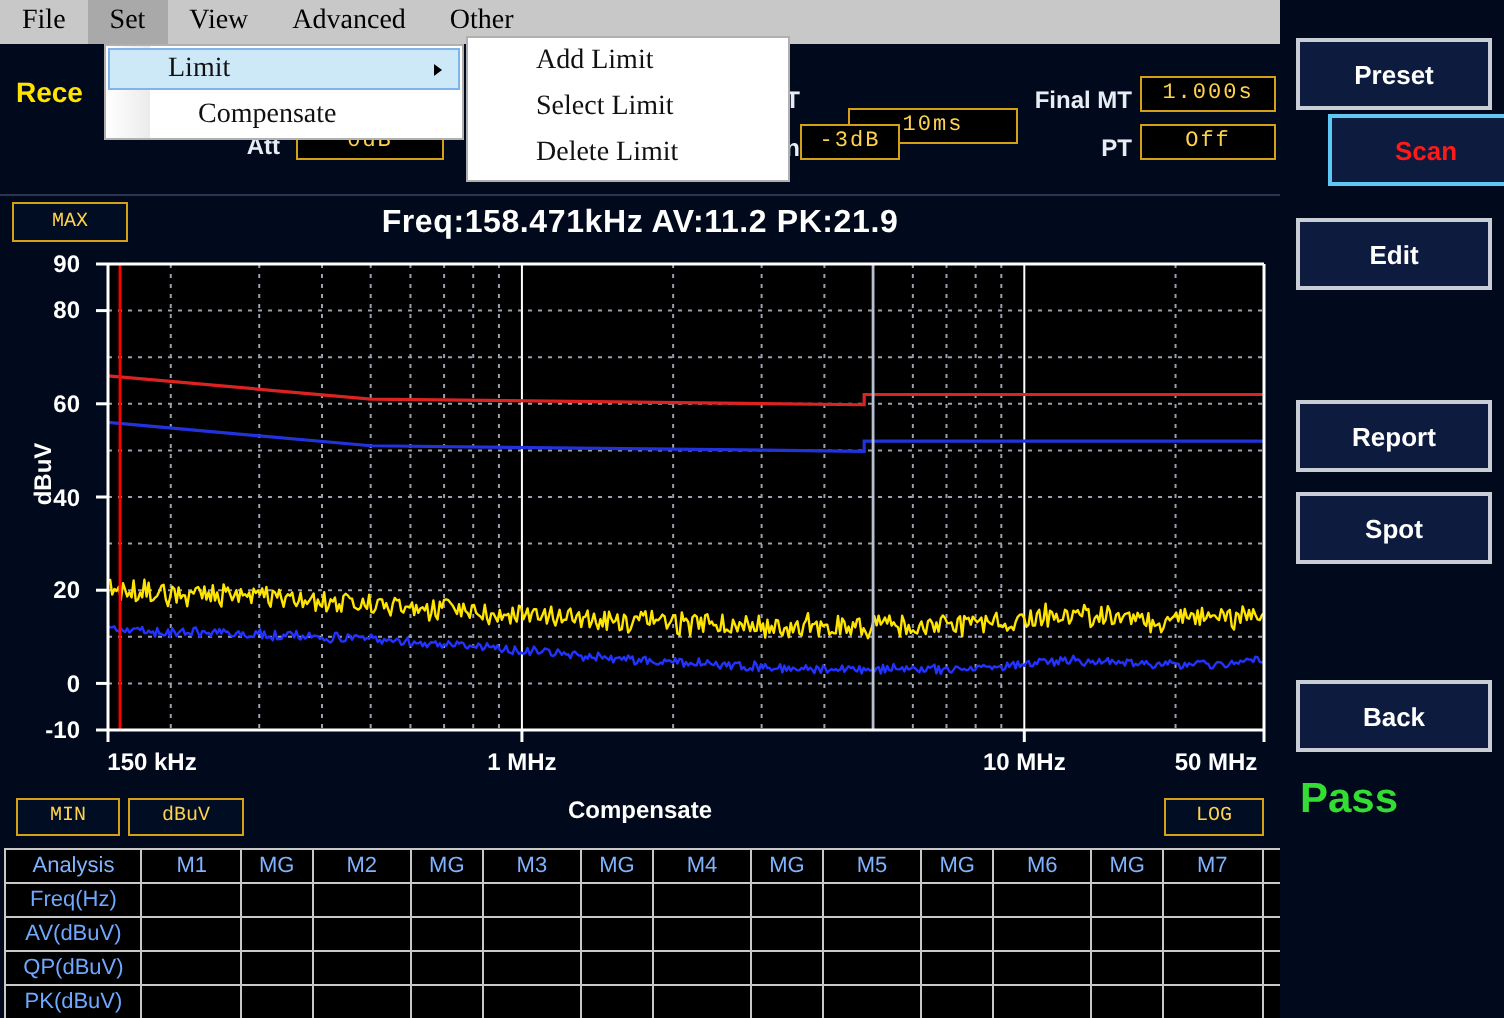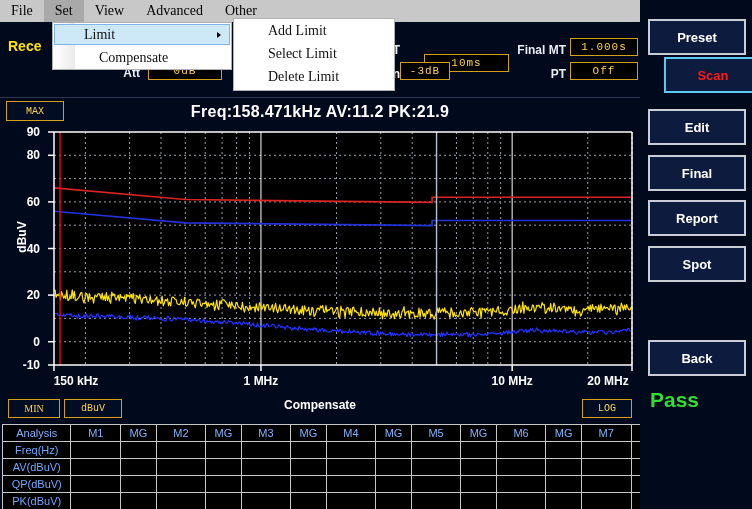--- a/index.html
+++ b/index.html
@@ -317,28 +317,28 @@
           <line x1="48" y1="239" x2="54" y2="239" stroke="#ffffff" stroke-width="1.5"></line>
           <line x1="54" y1="239" x2="54" y2="245" stroke="#ffffff" stroke-width="1.5"></line>
           <line x1="260.9591674872535" y1="239" x2="260.9591674872535" y2="245" stroke="#ffffff" stroke-width="1.5"></line>
           <line x1="512.1510255200355" y1="239" x2="512.1510255200355" y2="245" stroke="#ffffff" stroke-width="1.5"></line>
           <line x1="632" y1="239" x2="632" y2="245" stroke="#ffffff" stroke-width="1.5"></line>
         </svg>
       <div id="xticks">
           <div class="xtick" style="left: 76px; top: 248px;">150 kHz</div>
           <div class="xtick" style="left: 260.959px; top: 248px;">1 MHz</div>
           <div class="xtick" style="left: 512.151px; top: 248px;">10 MHz</div>
-          <div class="xtick" style="left: 608px; top: 248px;">20 MHz</div>
+          <div class="xtick" style="left: 608px; top: 248px;">50 MHz</div>
         </div>
     </div>
 
     <div id="xlabel">Compensate</div>
   </div>
 
-  <div class="sm-btn" style="left:8px; top:399px; width:52px; height:19px;font-family:Liberation Serif, serif;">MIN</div>
+  <div class="sm-btn" style="left:8px; top:399px; width:52px; height:19px;">MIN</div>
   <div class="sm-btn" style="left:64px; top:399px; width:58px; height:19px;">dBuV</div>
   <div class="sm-btn" style="left:582px; top:399px; width:50px; height:19px;">LOG</div>
 
   <table id="datatable">
     <thead>
         <tr id="thead-row">
           <th style="width: 66px;">Analysis</th>
           <th style="width: 48px;">M1</th>
           <th style="width: 34px;">MG</th>
           <th style="width: 48px;">M2</th>
@@ -434,21 +434,20 @@
           <td></td>
           <td></td>
         </tr>
       </tbody>
   </table>
 
   <div id="rightpanel">
     <div class="big-btn" style="top:19px;">Preset</div>
     <div class="big-btn active" style="top:57px;margin-left:16px;">Scan</div>
     <div class="big-btn" style="top:109px;">Edit</div>
-    <div class="big-btn" style="top:155px;">Final</div>
     <div class="big-btn" style="top:200px;">Report</div>
     <div class="big-btn" style="top:246px;">Spot</div>
     <div class="big-btn" style="top:340px;">Back</div>
     <div id="passtext">Pass</div>
   </div>
 
   <div id="dropdown">
     <div class="gutter"></div>
     <div class="dd-row sel">
       <span>Limit</span>

